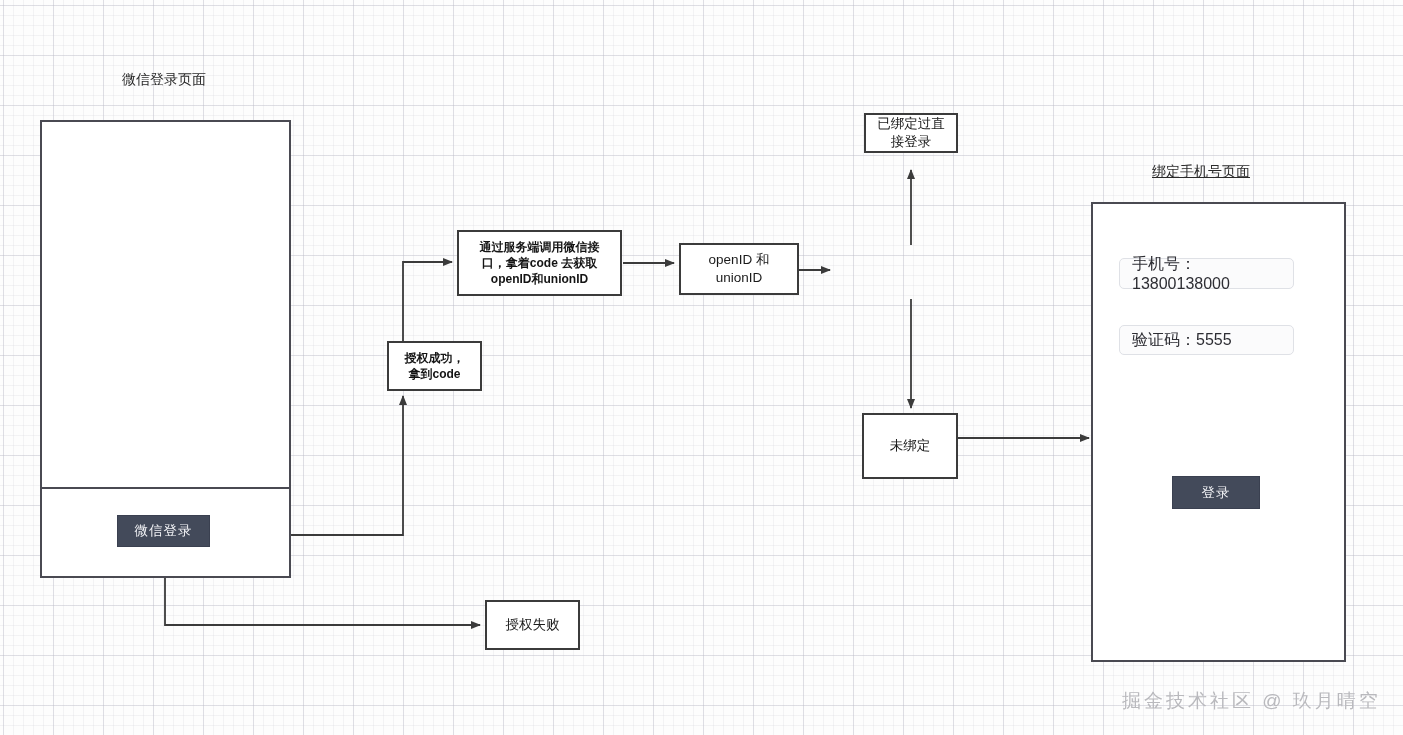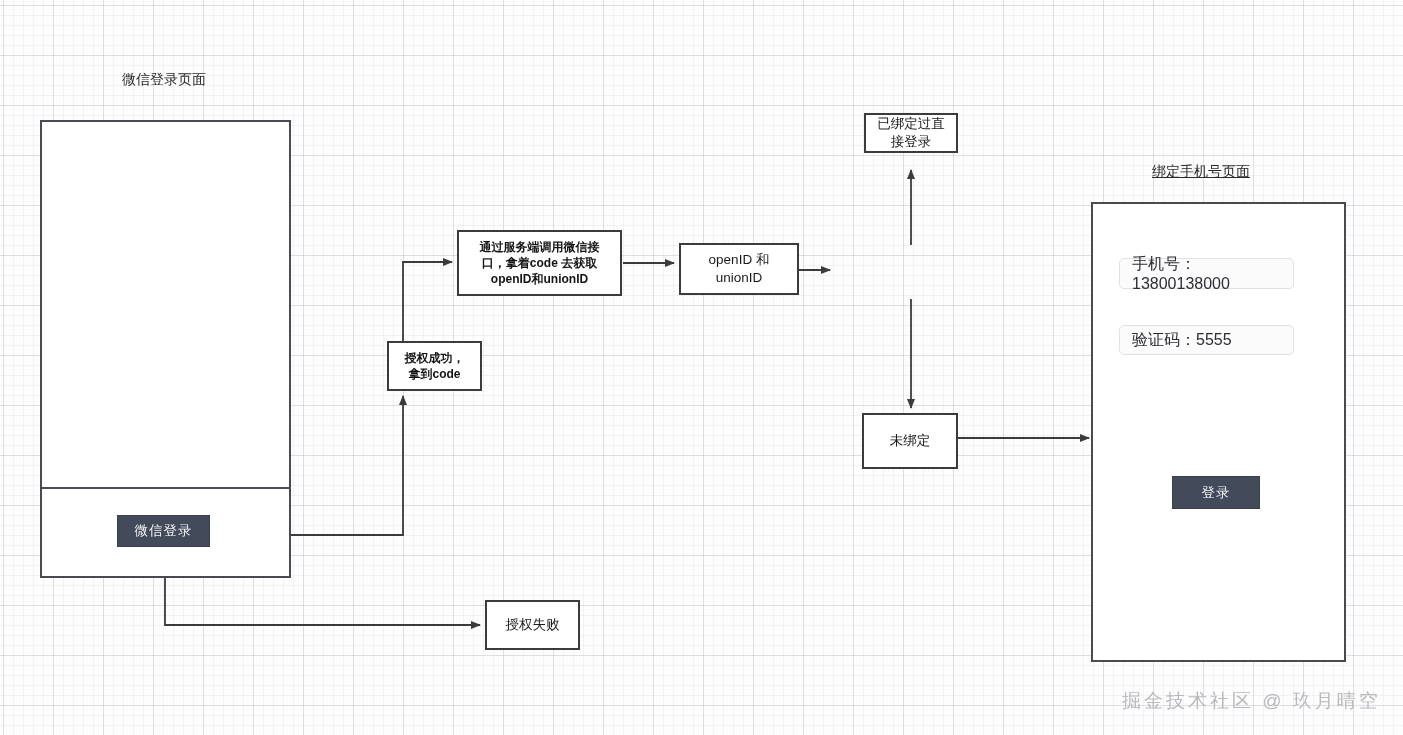--- a/index.html
+++ b/index.html
@@ -163,19 +163,19 @@
 口，拿着code 去获取
 openID和unionID</div>
 
   <div class="node plain" style="left:679px; top:243px; width:120px; height:52px;">openID 和
 unionID</div>
 
 
   <div class="node plain" style="left:864px; top:113px; width:94px; height:40px;">已绑定过直
 接登录</div>
 
-  <div class="node plain" style="left:862px; top:413px; width:96px; height:56px;">未绑定</div>
+  <div class="node plain" style="left:862px; top:413px; width:96px; height:66px;">未绑定</div>
 
   <div class="node plain" style="left:485px; top:600px; width:95px; height:50px;">授权失败</div>
 
   <div class="watermark" style="left:1122px; top:688px;">掘金技术社区 @ 玖月晴空</div>
 
 </div>
 
 </body></html>

